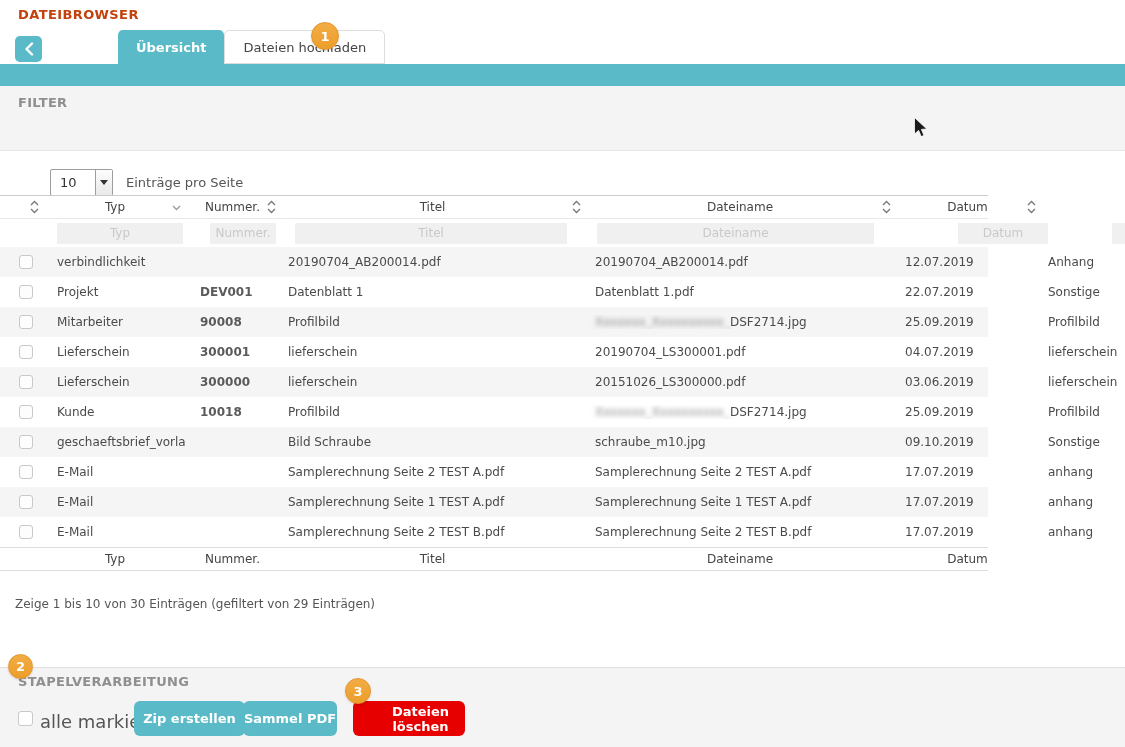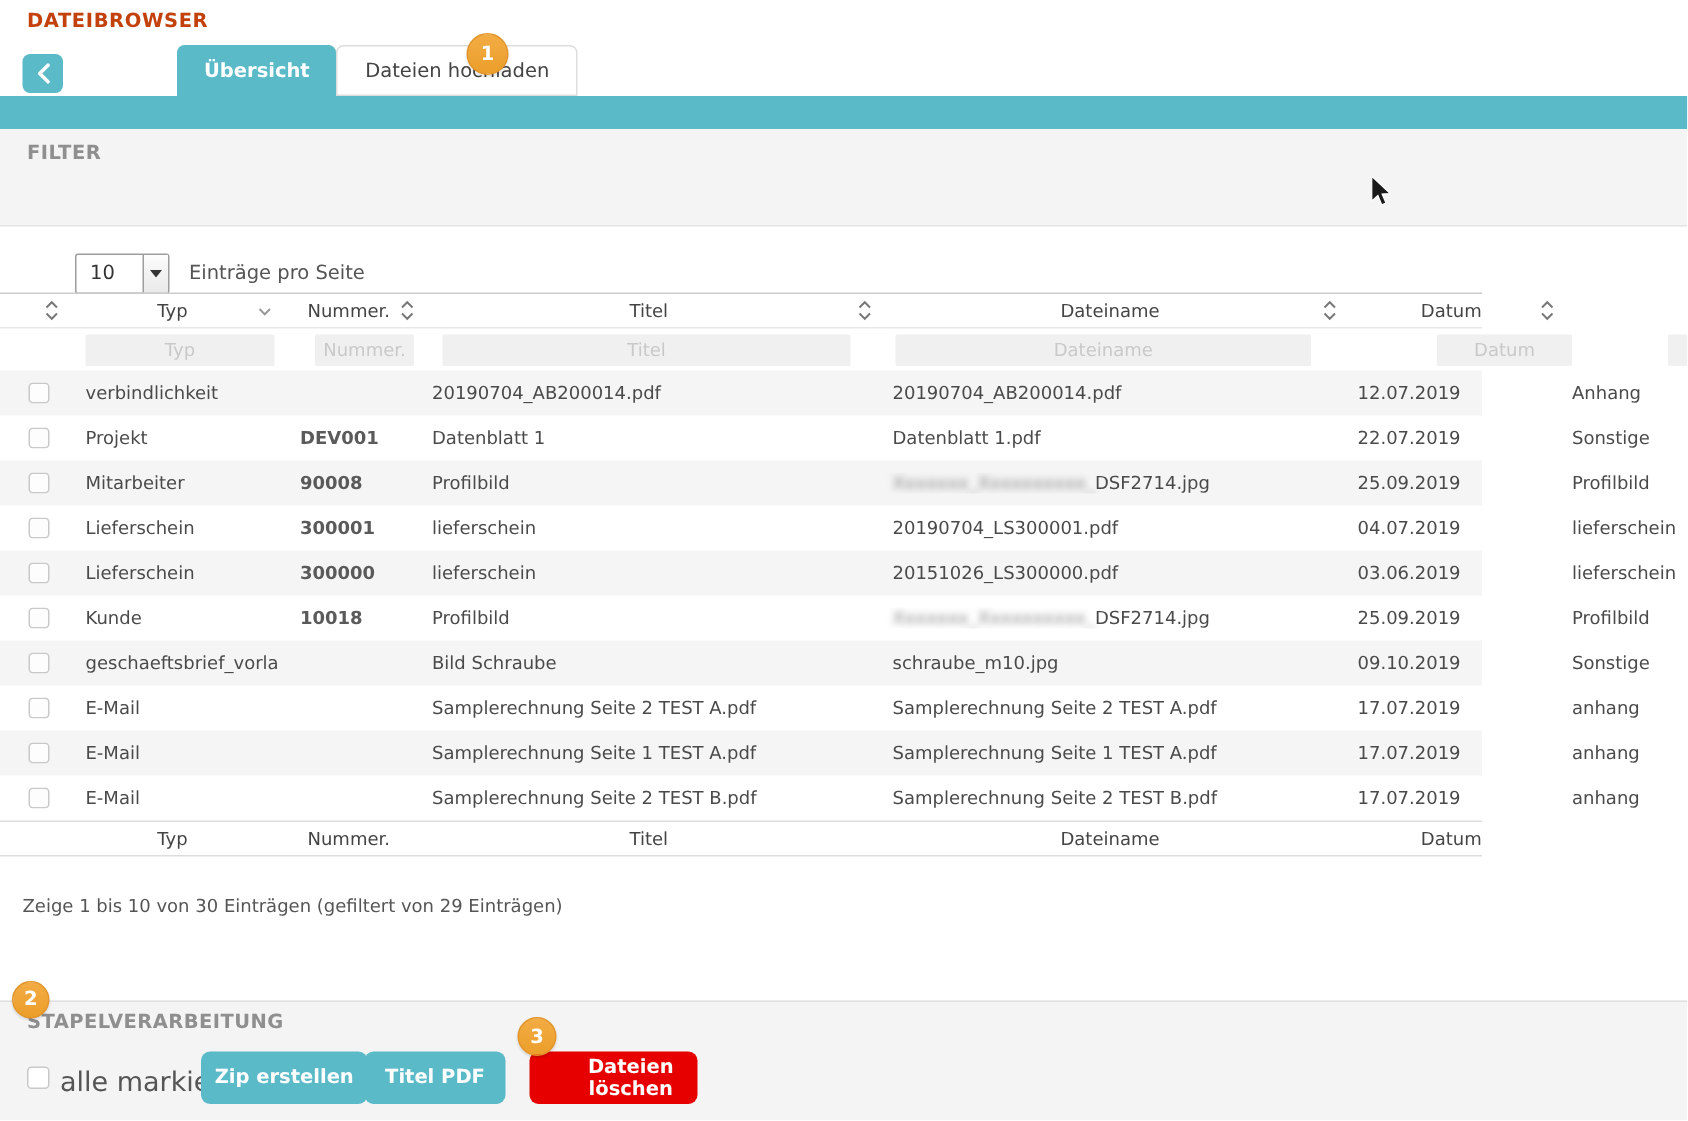--- a/index.html
+++ b/index.html
@@ -358,21 +358,21 @@
     </div>
   </div>
 
   <div class="table-info">Zeige 1 bis 10 von 30 Einträgen (gefiltert von 29 Einträgen)</div>
 
   <div class="batch-panel">
     <div class="panel-title">STAPELVERARBEITUNG</div>
     <span class="batch-check"></span>
     <span class="batch-check-label">alle markieren</span>
     <button class="btn btn-zip">Zip erstellen</button>
-    <button class="btn btn-pdf">Titel PDF</button>
+    <button class="btn btn-pdf">Sammel PDF</button>
     <button class="btn btn-delete">Dateien löschen</button>
   </div>
 
   <div class="badge badge-2">2</div>
   <div class="badge badge-3">3</div>
 
   <div class="cursor">
     <svg width="16" height="22" viewBox="0 0 16 22">
         <path d="M1.5 0.5 L1.5 17 L5.6 13.4 L8.2 19.6 L11 18.4 L8.4 12.4 L13.8 12 Z" fill="#1a1a1a" stroke="#fff" stroke-width="0.8"></path>
       </svg>

